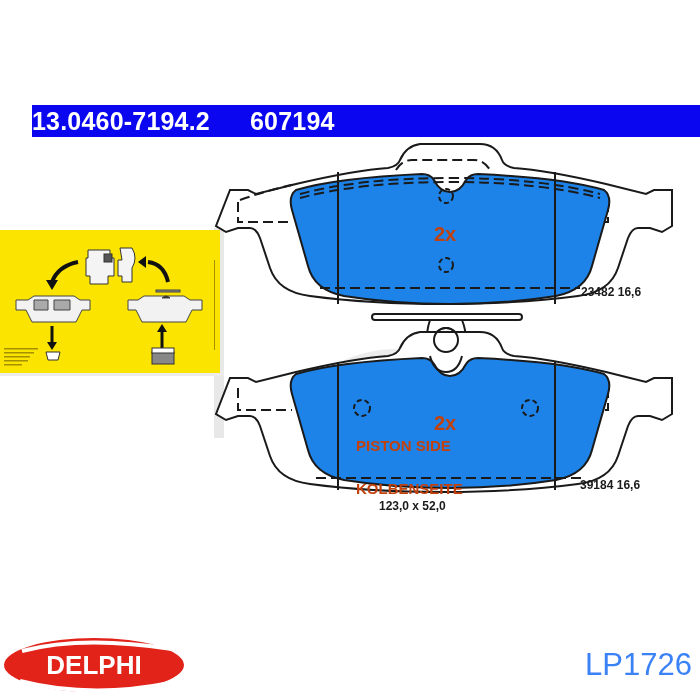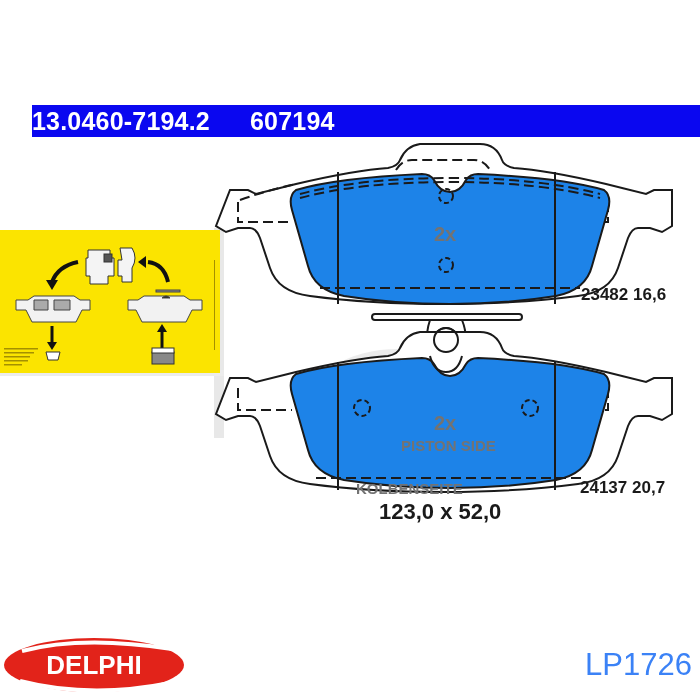--- a/index.html
+++ b/index.html
@@ -3,23 +3,23 @@
 <meta charset="utf-8">
 <style>
   html, body { margin: 0; padding: 0; background: #ffffff; }
   body { width: 700px; height: 700px; position: relative; overflow: hidden; font-family: "Liberation Sans", sans-serif; }
   .banner { position: absolute; left: 0; top: 105px; width: 700px; height: 32px; background: #0a07f0; display: flex; align-items: center; justify-content: flex-start; margin-left: 32px; }
   .banner-text { color: #ffffff; font-weight: bold; font-size: 25px; letter-spacing: 0.2px; }
   .banner-text .sep { display: inline-block; width: 40px; }
   .yellow-panel { position: absolute; left: 0; top: 230px; width: 220px; height: 143px; background: #fbe400; }
   .ghost-frame { position: absolute; left: 214px; top: 228px; width: 10px; height: 210px; background: #e8e8e8; }
   .ghost-frame2 { position: absolute; left: 0; top: 370px; width: 224px; height: 6px; background: #ececec; }
-  .label { position: absolute; font-weight: bold; color: #1a1a1a; font-size: 17px; }
-  .dims { position: absolute; font-weight: bold; color: #1a1a1a; font-size: 22px; }
-  .pad-text { position: absolute; font-weight: bold; color: #737373; }
+  .label { position: absolute; font-weight: bold; color: #1a1a1a; font-size: 12px; }
+  .dims { position: absolute; font-weight: bold; color: #1a1a1a; font-size: 12px; }
+  .pad-text { position: absolute; font-weight: bold; color: #c2410c; }
   svg { position: absolute; left: 0; top: 0; }
   .logo { position: absolute; left: 2px; top: 637px; width: 185px; height: 56px; text-decoration: underline; }
   .part-no { position: absolute; right: 8px; top: 647px; font-size: 31px; color: #3b82f6; }
 </style>
 </head>
 <body>
 
 <div class="banner">
   <span class="banner-text">
     <span>13.0460-7194.2</span><span class="sep"></span><span>607194</span>
@@ -119,25 +119,25 @@
     <line x1="555" y1="362" x2="555" y2="490" stroke-width="2"></line>
     <path d="M316 478 h268" fill="none" stroke-dasharray="10 5"></path>
     <circle cx="362" cy="408" r="8" fill="none" stroke-dasharray="5 3"></circle>
     <circle cx="530" cy="408" r="8" fill="none" stroke-dasharray="5 3"></circle>
     <path d="M430 356 q4 16 16 16 q12 0 16 -16" fill="none"></path>
   </g>
 </svg>
 
 <div class="pad-text" style="left:434px; top:223px; font-size:20px;">2x</div>
 <div class="pad-text" style="left:434px; top:412px; font-size:20px;">2x</div>
-<div class="pad-text" style="left:356px; top:437px; font-size:15px;margin-left:45px;">PISTON SIDE</div>
+<div class="pad-text" style="left:356px; top:437px; font-size:15px;">PISTON SIDE</div>
 <div class="pad-text" style="left:356px; top:480px; font-size:15px;">KOLBENSEITE</div>
 
 <div class="label" style="left:581px; top:285px;">23482 16,6</div>
-<div class="label" style="left:580px; top:478px;">24137 20,7</div>
+<div class="label" style="left:580px; top:478px;">39184 16,6</div>
 <div class="dims" style="left:379px; top:499px;">123,0 x 52,0</div>
 
 <div class="logo">
   <svg width="185" height="56" viewBox="0 0 185 56">
     <ellipse cx="92" cy="28" rx="90" ry="27" fill="#e2231a"></ellipse>
     <path d="M20 14 q60 -16 150 -2" stroke="#ffffff" stroke-width="4" fill="none"></path>
     <path d="M18 44 q70 18 150 2" stroke="#ffffff" stroke-width="4" fill="none"></path>
     <text x="92" y="37" text-anchor="middle" font-family="Liberation Sans, sans-serif" font-weight="bold" font-size="26" fill="#ffffff">DELPHI</text>
   </svg>
 </div>

